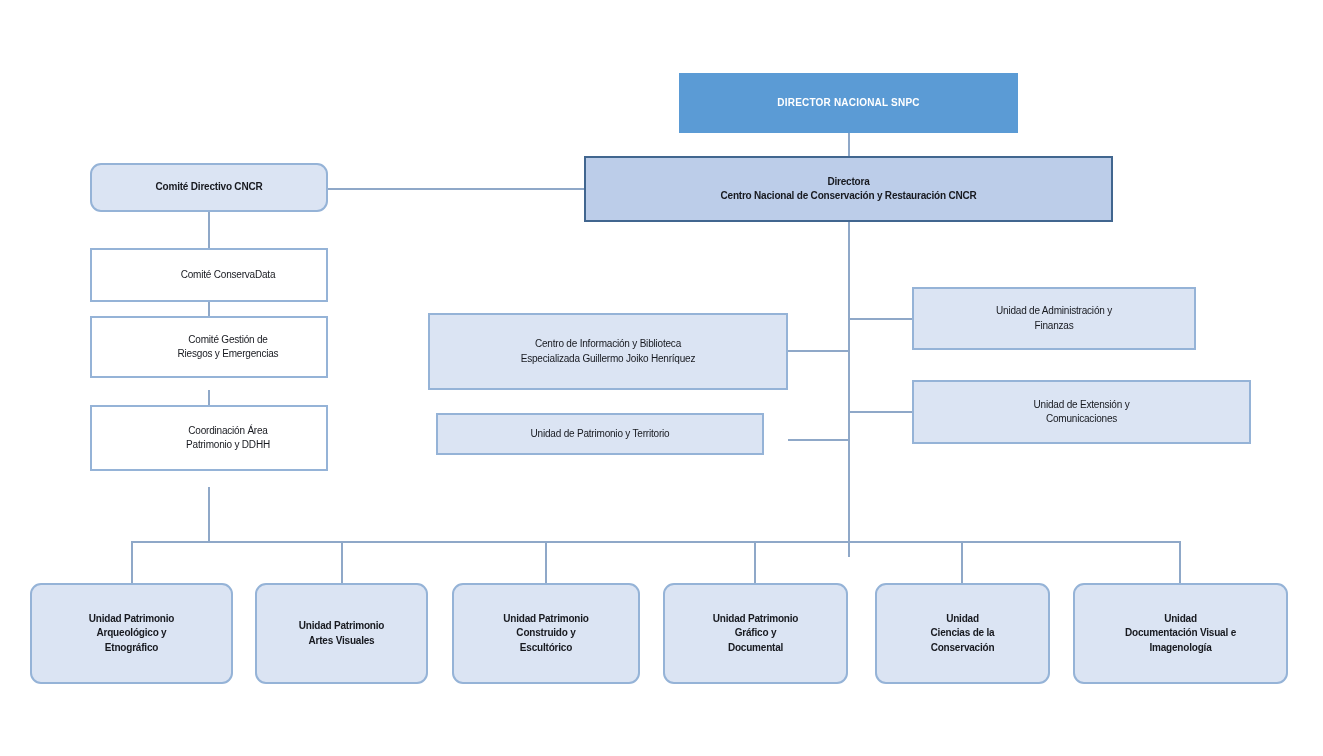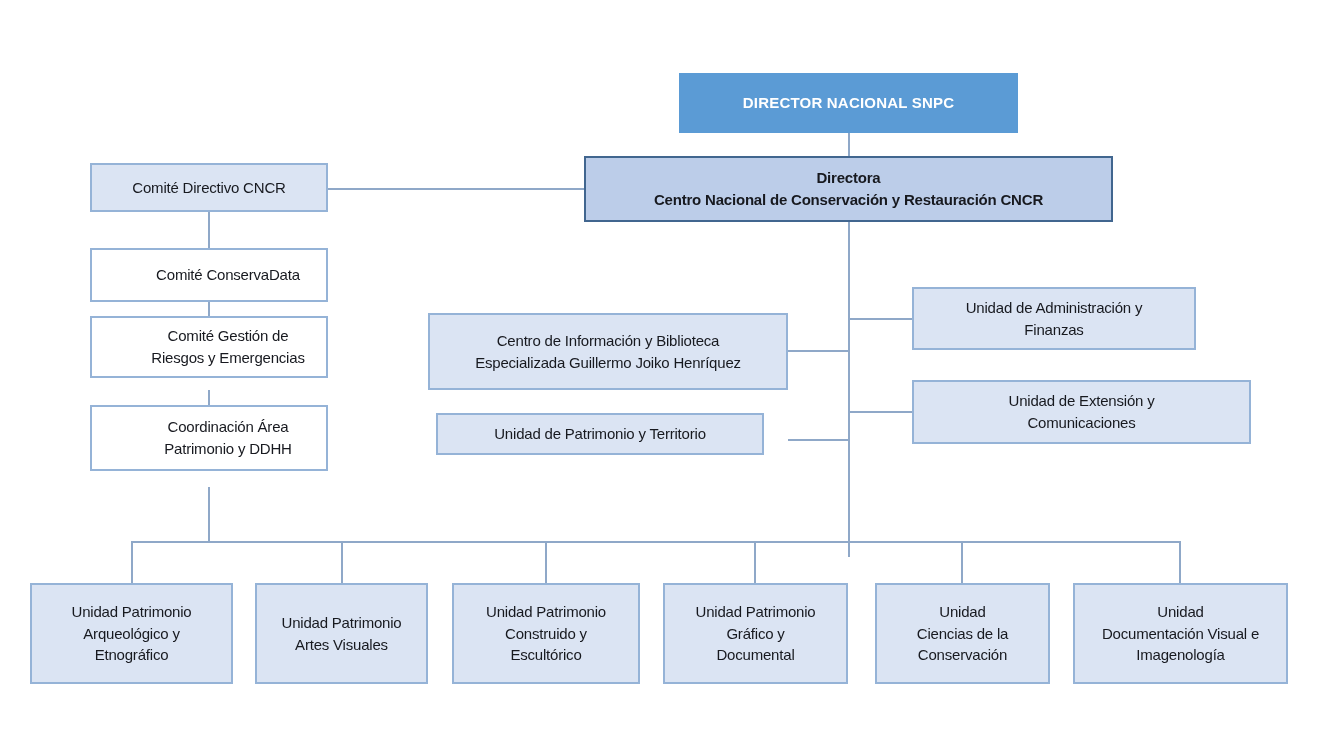--- a/index.html
+++ b/index.html
@@ -20,40 +20,40 @@
     position: absolute;
     box-sizing: border-box;
     display: flex;
     align-items: center;
     justify-content: center;
     text-align: center;
     white-space: pre-line;
     line-height: 1.45;
     letter-spacing: -0.2px;
     color: var(--text, #17191f);
-    font-size: 15px;
+    font-size: 10px;
     padding: 2px 6px;
   }
   
   .v-accent {
     background: var(--accent_fill, #5b9bd5);
     color: var(--accent_text, #ffffff);
     font-weight: 700;
     letter-spacing: 0.2px;
   }
   .v-director {
     background: var(--director_fill, #bccde9);
     border: 2px solid var(--director_border, #41668f);
     font-weight: 700;
   }
   .v-light {
     background: var(--light_fill, #dbe4f3);
     border: 2px solid var(--light_border, #95b3d7);
   }
-  .v-light.bold { font-weight: 400; }
+  .v-light.bold { font-weight: 700; border-radius: 11px; }
   .v-white {
     background: var(--white_fill, #ffffff);
     border: 2px solid var(--light_border, #95b3d7);
     padding-left: 44px;
   }
   .line {
     position: absolute;
     background: var(--connector, #8fa8c8);
   }
 

